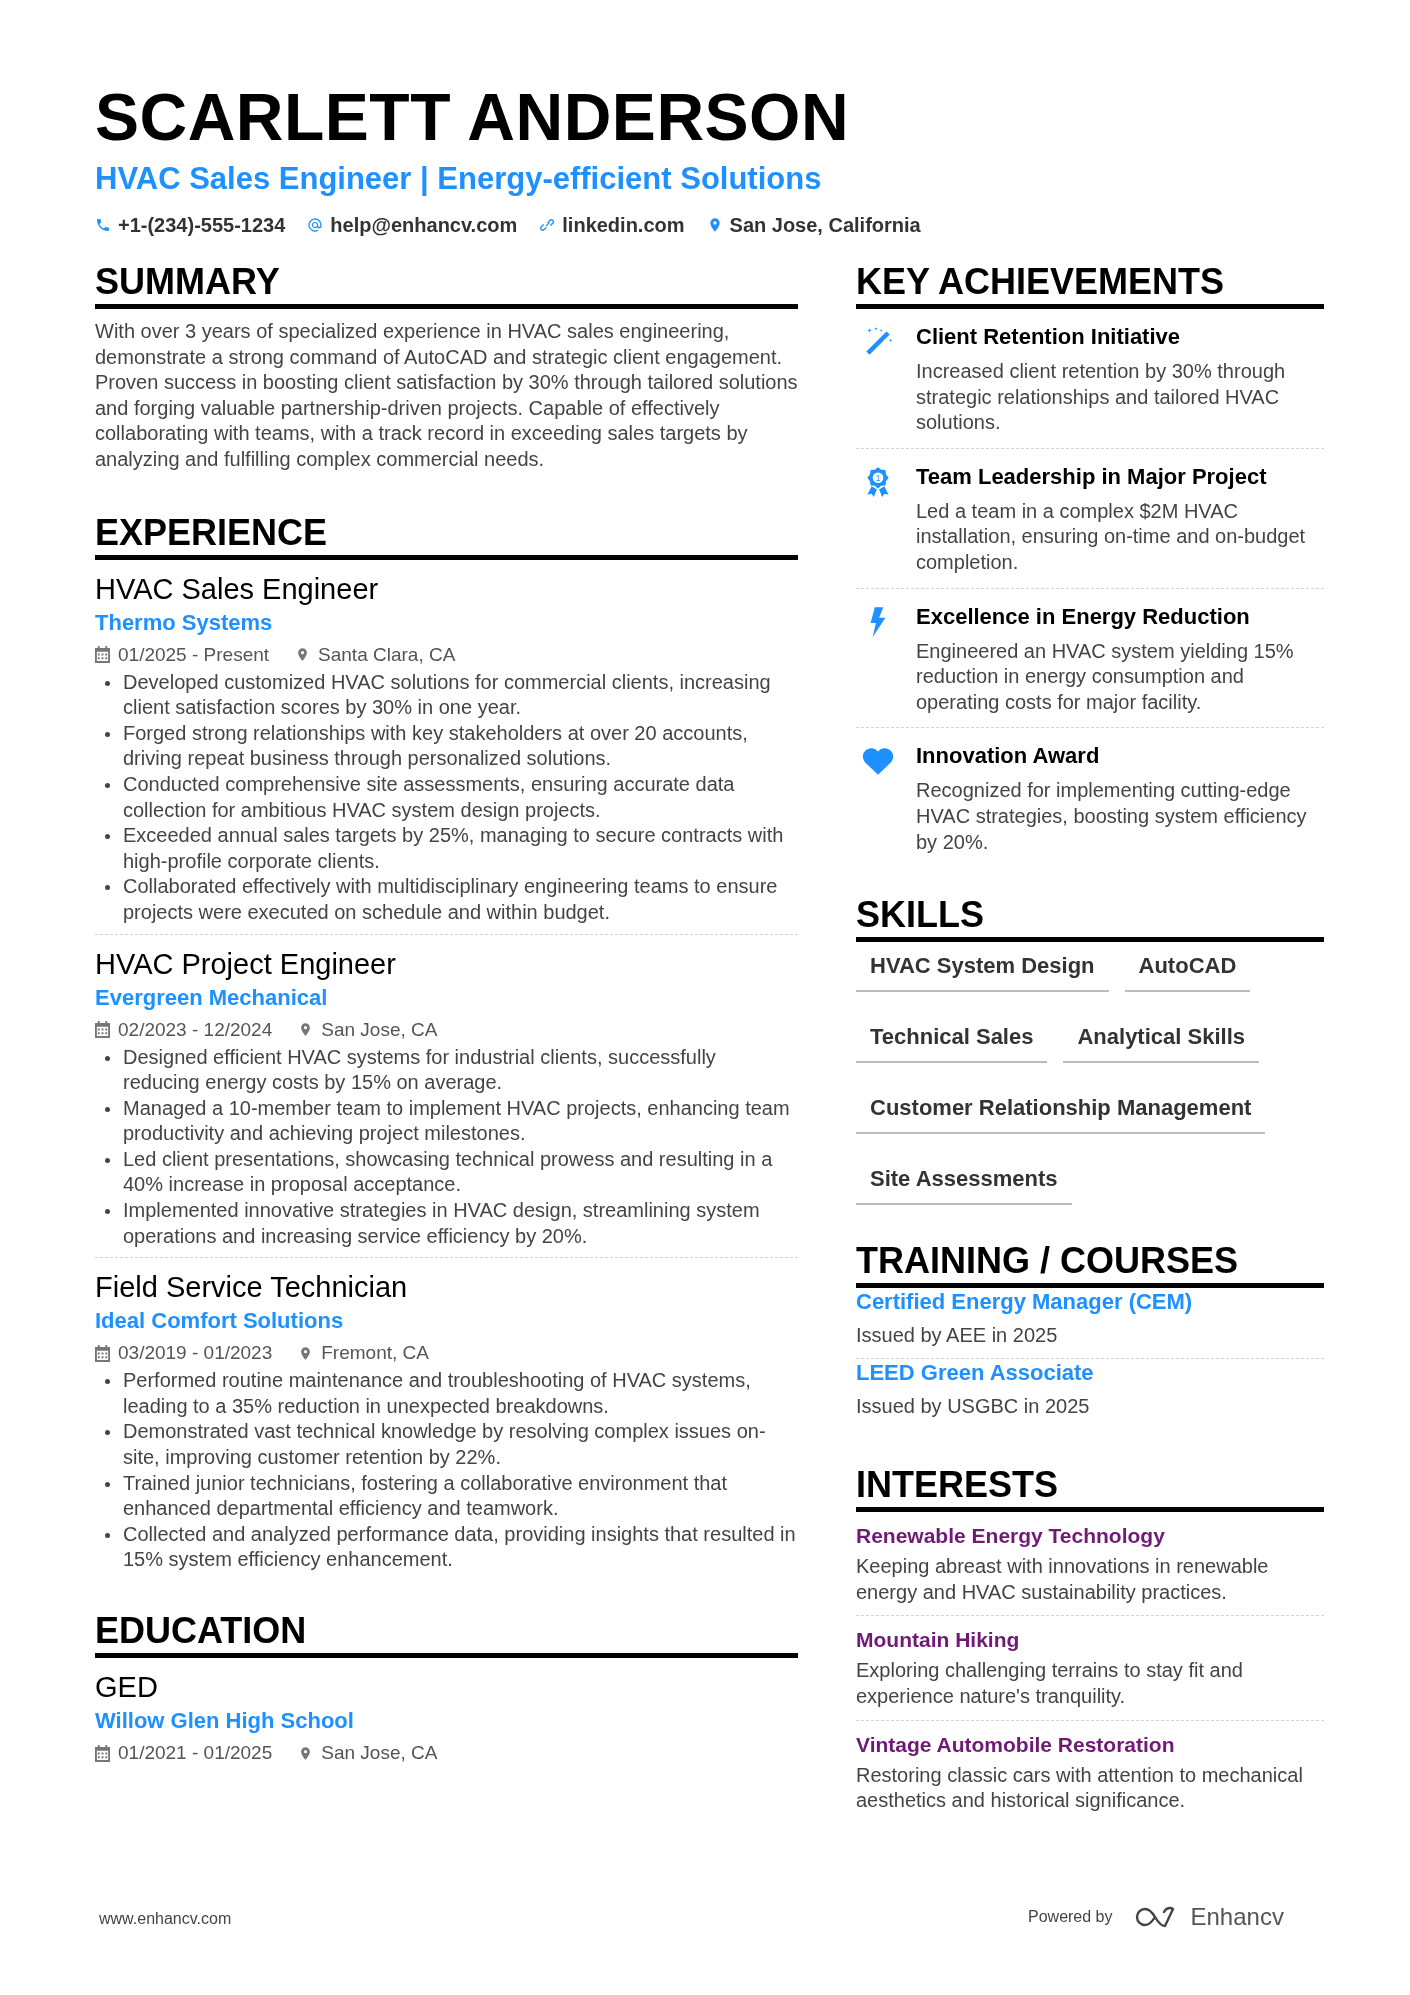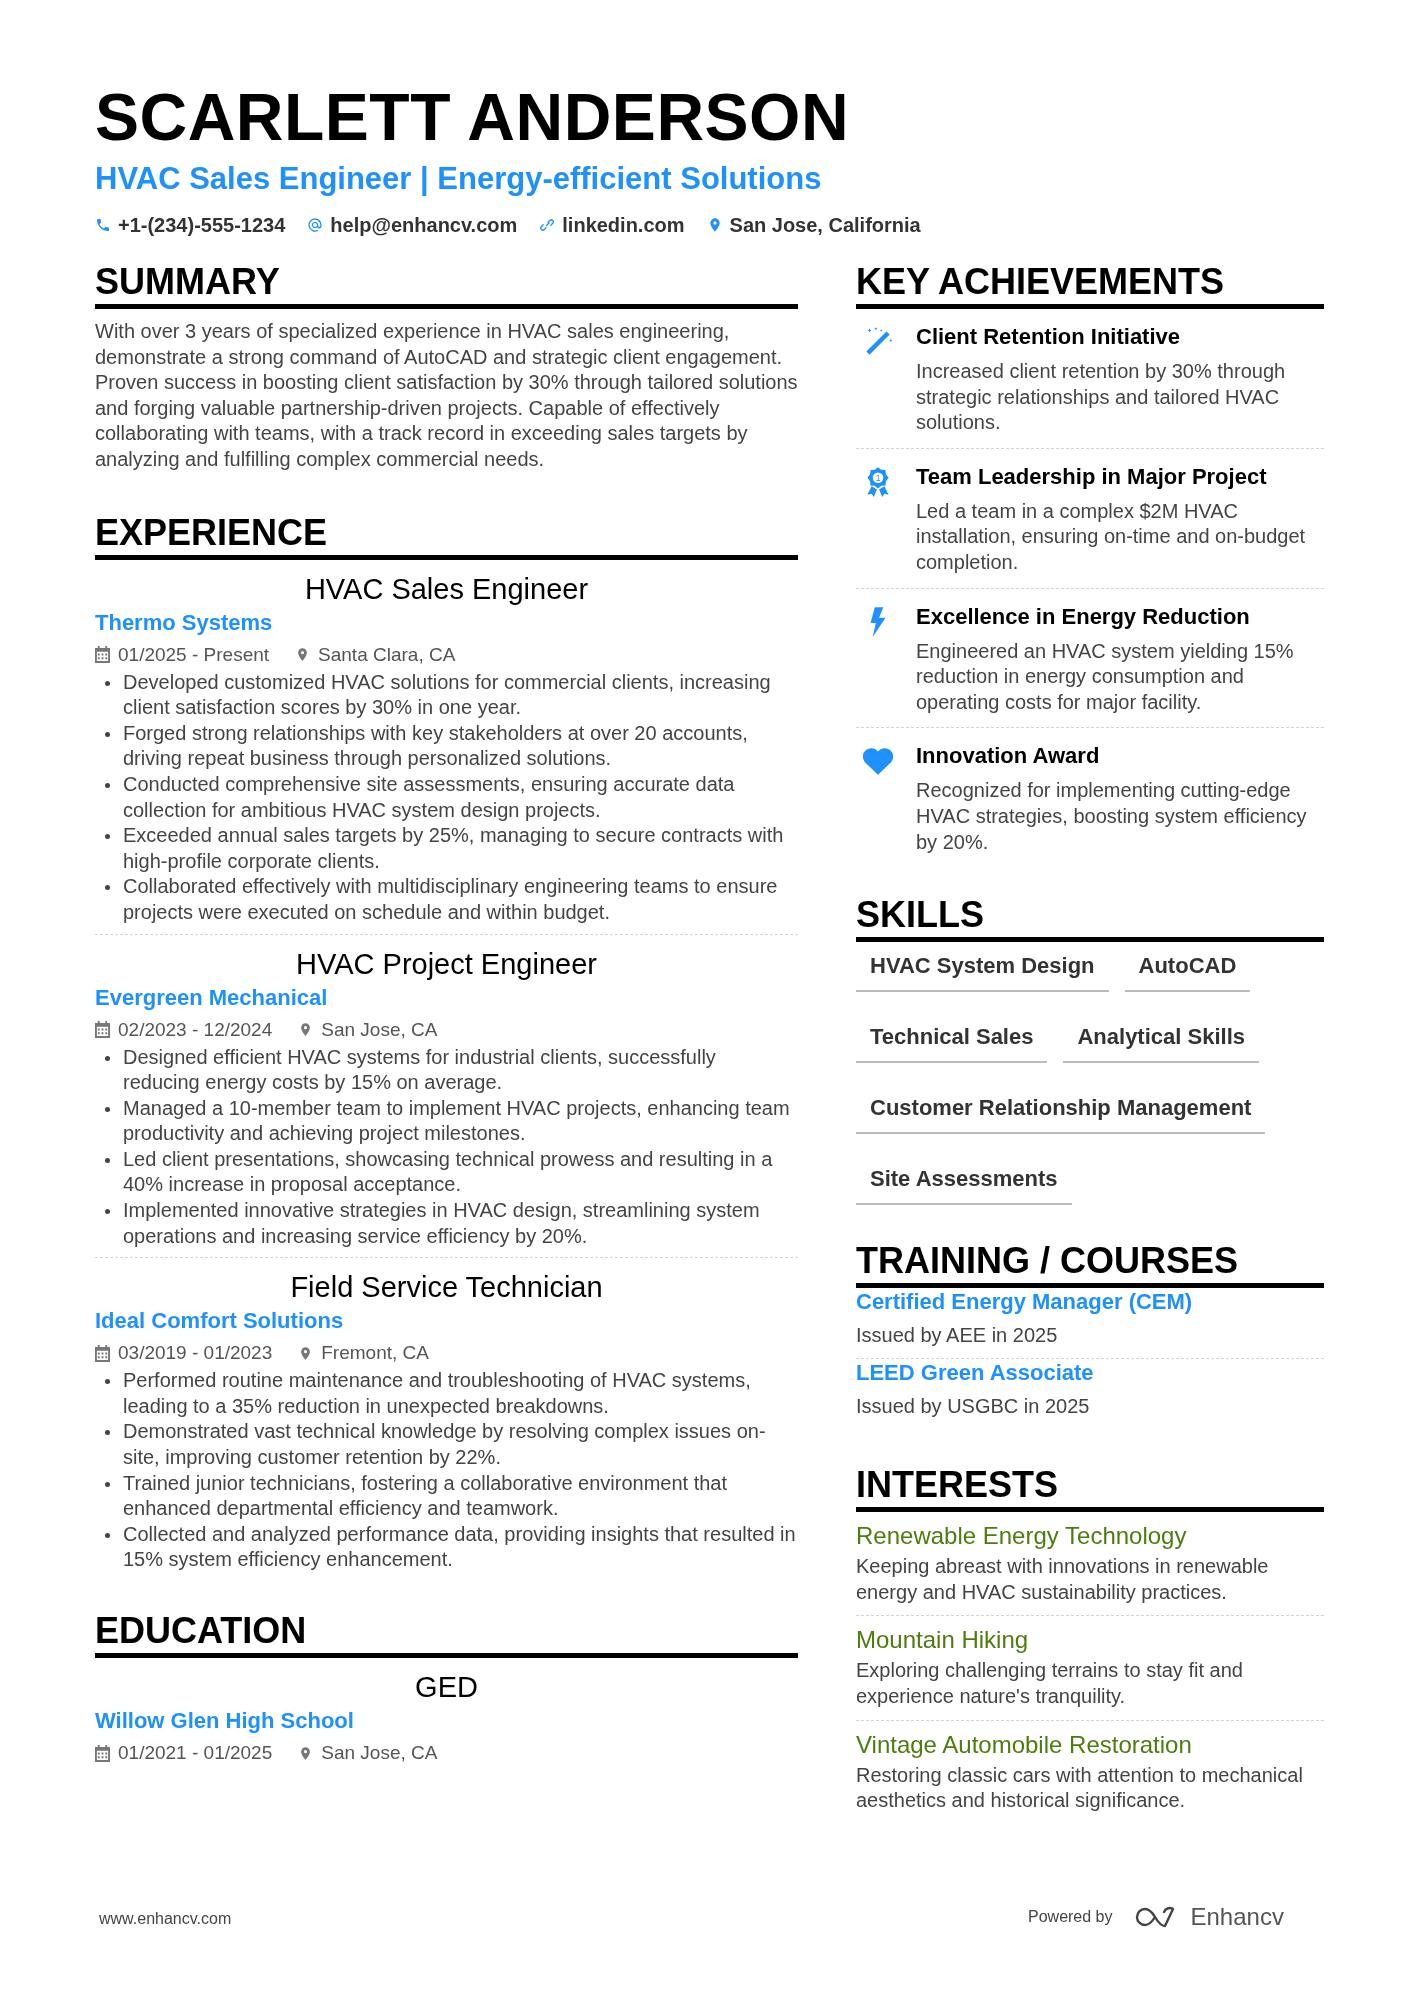--- a/index.html
+++ b/index.html
@@ -11,21 +11,21 @@
 .contacts{display:flex;gap:22px;margin-top:14px;font-size:20px;font-weight:700;color:#333;line-height:26px;}
 .contact{display:flex;align-items:center;gap:7px;}
 .contact svg{width:16px;height:16px;fill:#1e90ff;}
 .col-left{position:absolute;left:95px;top:262px;width:703px;}
 .col-right{position:absolute;left:856px;top:262px;width:468px;}
 .sec-title{font-size:36px;font-weight:700;color:#000;line-height:40px;padding-bottom:2px;border-bottom:5px solid #000;}
 .summary-text{font-size:20px;line-height:25.6px;color:#444;margin-top:10px;}
 .section{margin-bottom:28px;}
 .job{padding-top:12px;padding-bottom:8px;border-bottom:1.5px dashed #d4d4d4;}
 .job:last-child{border-bottom:none;}
-.job-title{font-size:29px;color:#000;line-height:34px;text-align:center;}
+.job-title{font-size:29px;color:#000;line-height:34px;}
 .company{font-size:22px;font-weight:700;color:#1e90ff;line-height:30px;margin-top:2px;}
 .meta{display:flex;gap:26px;font-size:19px;color:#555;margin-top:4px;line-height:26px;}
 .meta-item{display:flex;align-items:center;gap:8px;}
 .meta svg{width:15px;height:17px;fill:#777;}
 .bullets{list-style:none;margin-top:2px;}
 .bullets li{position:relative;padding-left:28px;font-size:20px;line-height:25.6px;color:#444;}
 .bullets li::before{content:"";position:absolute;left:10px;top:11px;width:5px;height:5px;border-radius:50%;background:#444;}
 .ach{display:flex;gap:16px;padding:14px 0 12px;border-bottom:1.5px dashed #d4d4d4;}
 .ach:last-child{border-bottom:none;}
 .ach-icon{width:44px;flex:0 0 44px;display:flex;justify-content:center;padding-top:2px;}
@@ -33,21 +33,21 @@
 .ach-title{font-size:22px;font-weight:700;color:#000;line-height:28px;}
 .ach-desc{font-size:20px;line-height:25.6px;color:#444;margin-top:8px;}
 .skills{display:flex;flex-wrap:wrap;gap:27px 16px;margin-top:6px;}
 .skill{font-size:22px;font-weight:700;color:#333;padding:4px 14px 10px;border-bottom:2px solid #bbb;line-height:28px;}
 .course{padding:0 0 10px;border-bottom:1.5px dashed #d4d4d4;}
 .course:last-child{border-bottom:none;}
 .course-title{font-size:22px;font-weight:700;color:#1e90ff;line-height:28px;}
 .course-desc{font-size:20px;color:#444;margin-top:6px;line-height:26px;}
 .interest{padding:10px 0 10px;border-bottom:1.5px dashed #d4d4d4;}
 .interest:last-child{border-bottom:none;}
-.interest-title{font-size:24px;font-weight:400;color:#4d7c0f;line-height:28px;}
+.interest-title{font-size:21px;font-weight:700;color:#701a75;line-height:28px;}
 .interest-desc{font-size:20px;line-height:25.6px;color:#444;margin-top:4px;}
 .footer-left{position:absolute;left:99px;top:1910px;font-size:16px;color:#444;}
 .footer-right{position:absolute;left:1028px;top:1903px;display:flex;align-items:center;gap:20px;}
 .powered{font-size:16px;color:#444;}
 .brand{display:flex;align-items:center;gap:10px;font-size:24px;color:#555;}
 .brand svg{width:48px;height:28px;}
 </style>
 </head>
 <body>
 

